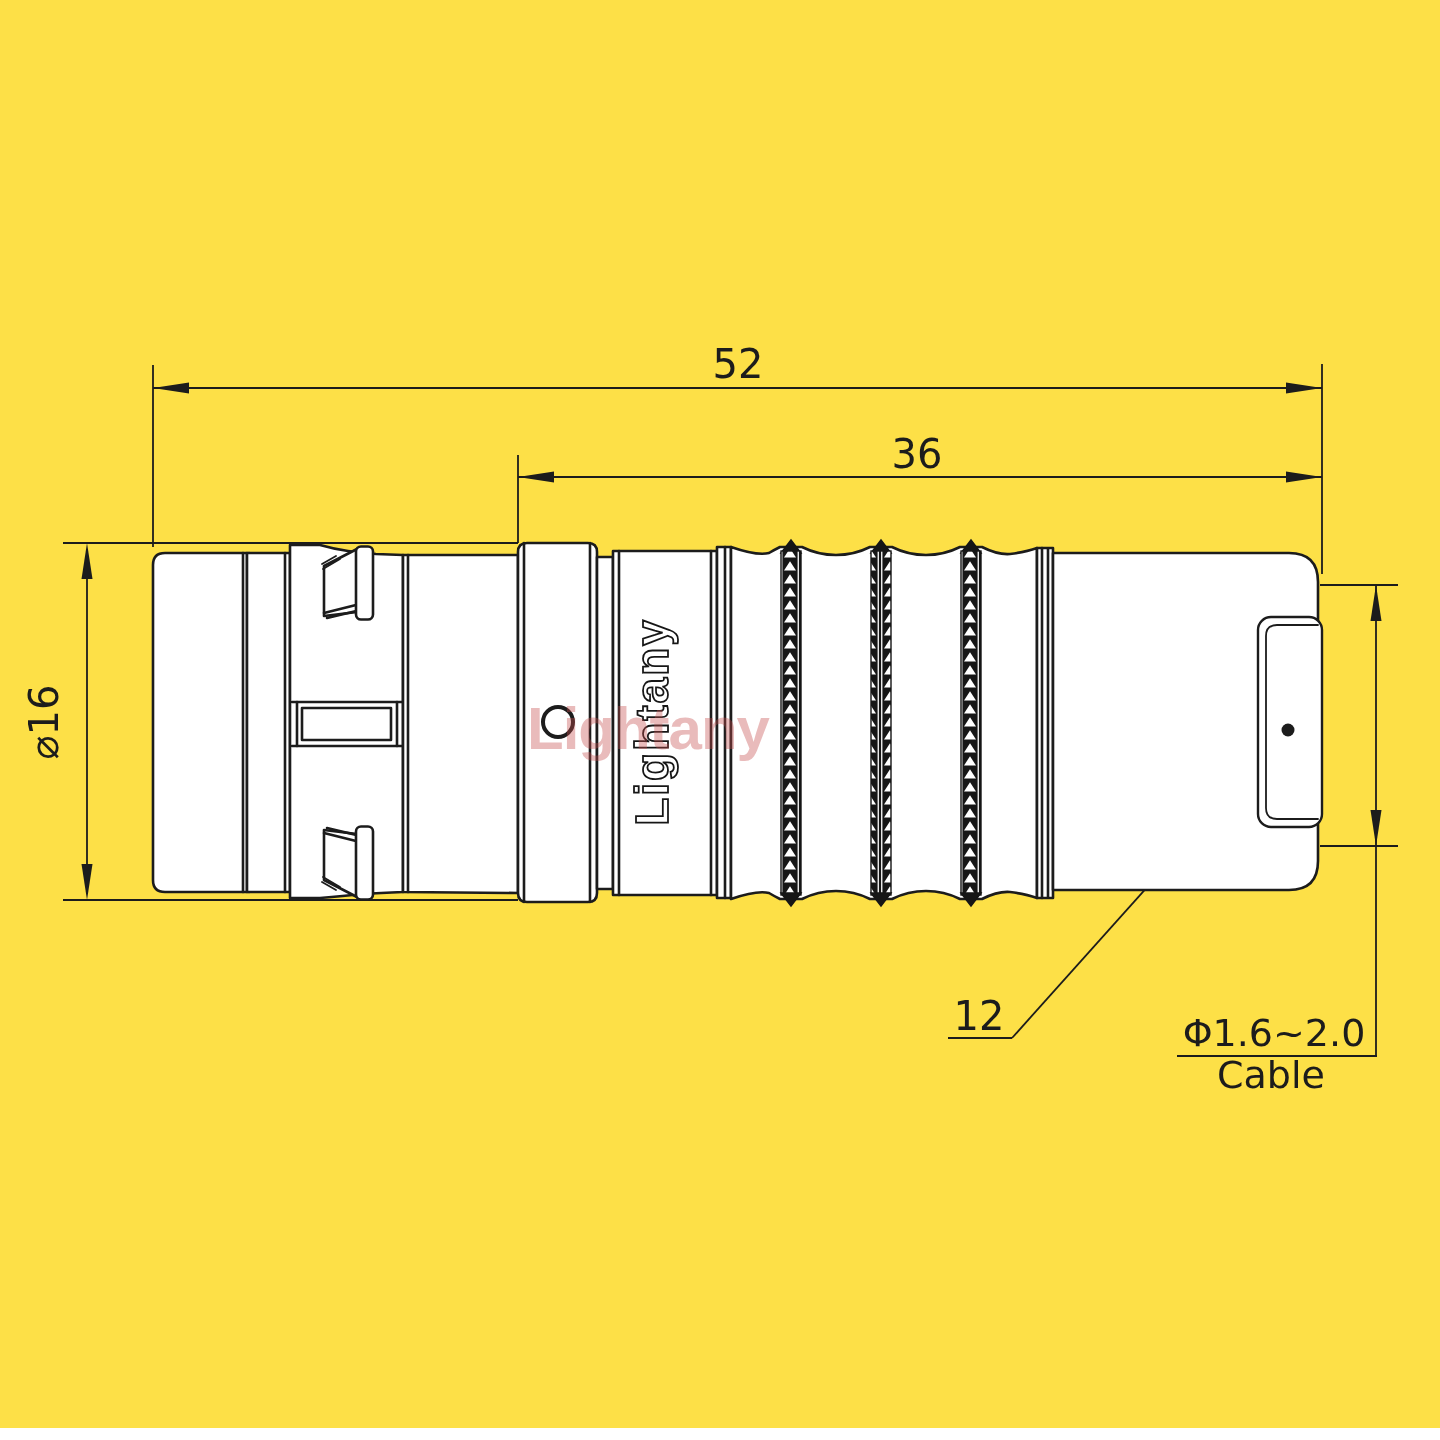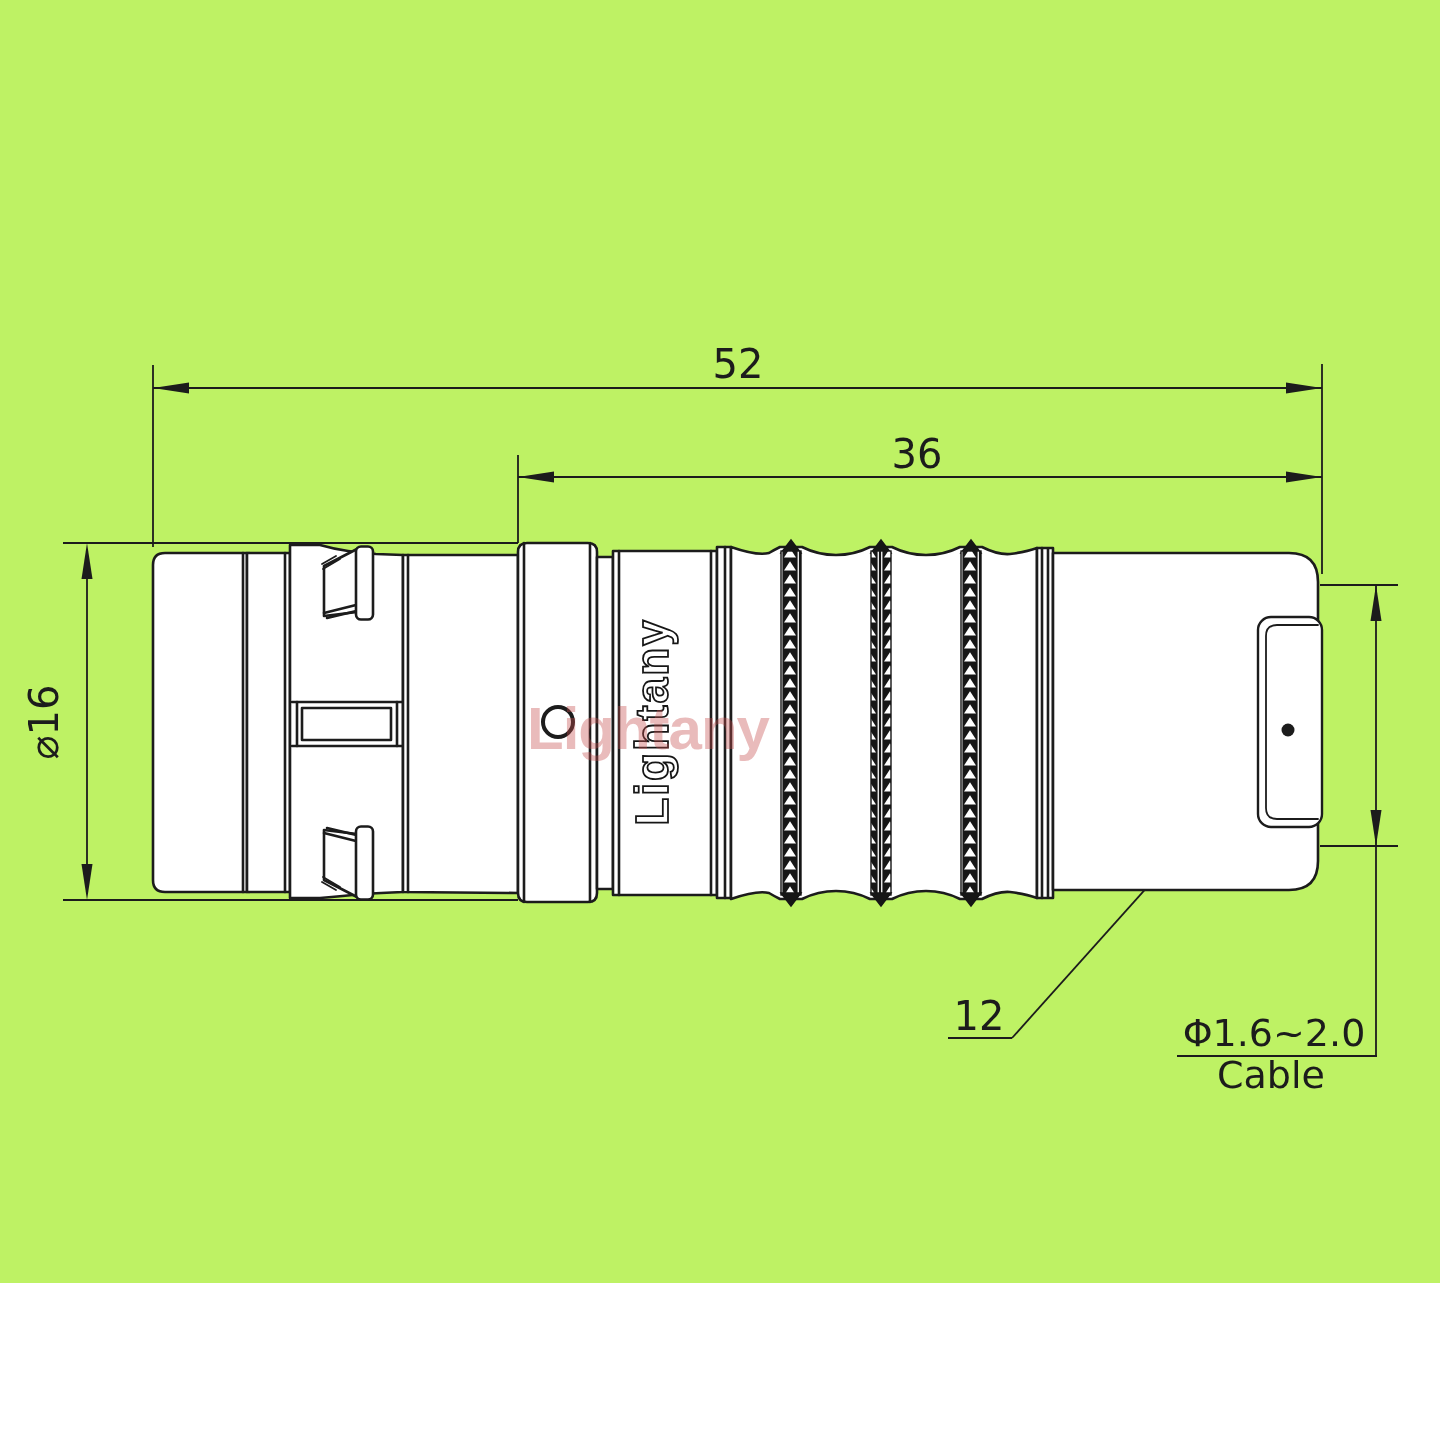--- a/index.html
+++ b/index.html
@@ -1,17 +1,17 @@
 <!DOCTYPE html>
 <html><head>
 <meta charset="utf-8">
 <style>
   html,body{margin:0;padding:0;background:#ffffff;}
   body{font-family:"Liberation Sans","DejaVu Sans",sans-serif;}
-  .stage{position:relative;width:1440px;height:1283px;background:#bef264;overflow:hidden;}
+  .stage{position:relative;width:1440px;height:1428px;background:#fde047;overflow:hidden;}
   .stage svg{position:absolute;left:0;top:0;}
   .dimtxt{font-family:"DejaVu Sans","Liberation Sans",sans-serif;font-size:40px;fill:#1c1c1c;}
   .dimtxt.small{font-size:38px;}
   .engrave{font-family:"Liberation Sans","DejaVu Sans",sans-serif;font-weight:700;font-size:46px;
            letter-spacing:2px;fill:#ffffff;stroke:#161616;stroke-width:1.8px;}
   .watermark{position:absolute;left:527px;top:694px;font-family:"Liberation Sans","DejaVu Sans",sans-serif;
              font-weight:700;font-size:60px;letter-spacing:-1px;color:rgba(198,76,76,0.38);
              pointer-events:none;white-space:nowrap;}
 </style>
 </head>

